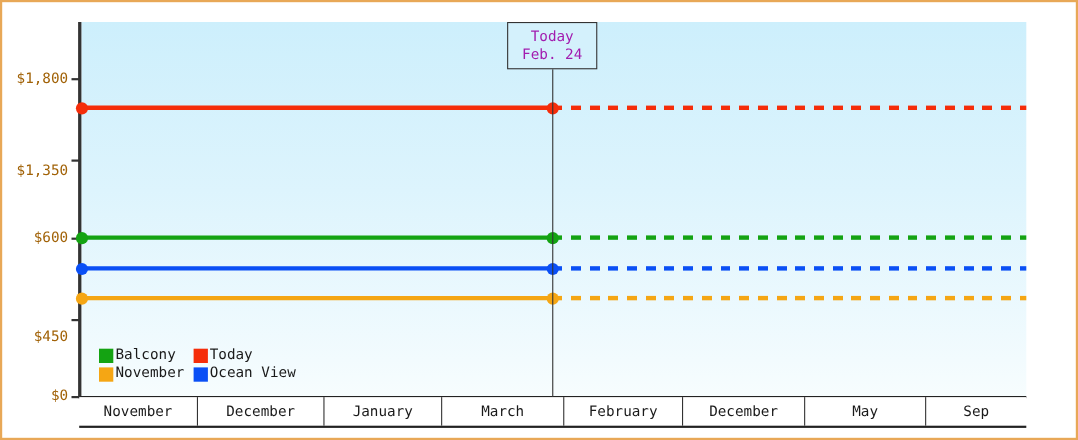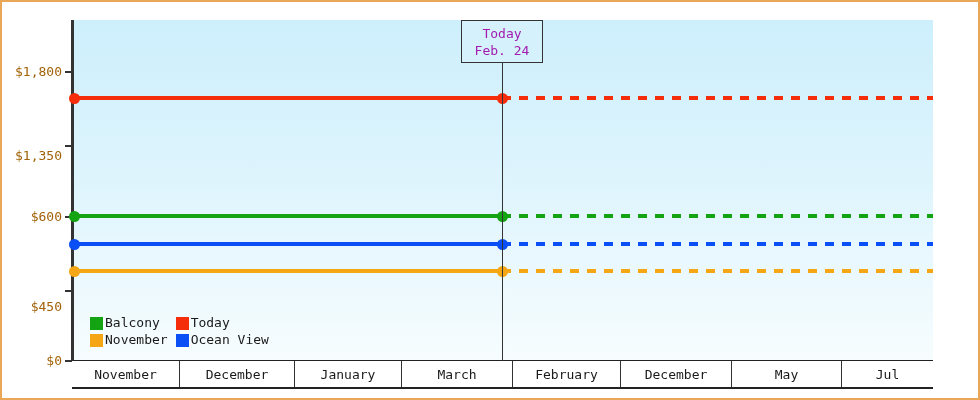--- a/index.html
+++ b/index.html
@@ -201,16 +201,16 @@
     </div>
 
   <div id="month-band">
       <div class="month-cell" style="width: 108px;">November</div>
       <div class="month-cell" style="width: 115px;">December</div>
       <div class="month-cell" style="width: 107px;">January</div>
       <div class="month-cell" style="width: 111px;">March</div>
       <div class="month-cell" style="width: 108px;">February</div>
       <div class="month-cell" style="width: 111px;">December</div>
       <div class="month-cell" style="width: 110px;">May</div>
-      <div class="month-cell" style="width: 91px;">Jul</div>
+      <div class="month-cell" style="width: 91px;">Sep</div>
     </div>
 
 </div>
 
 </body></html>

